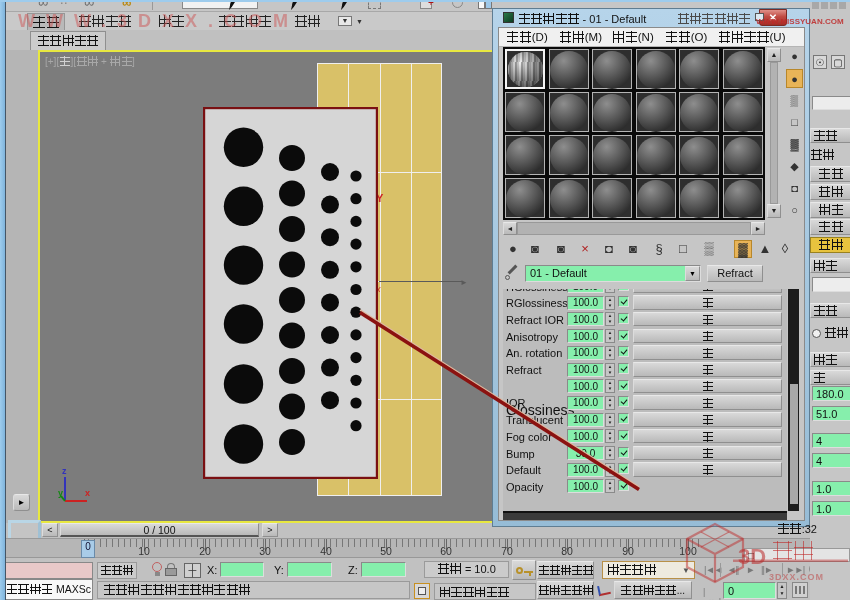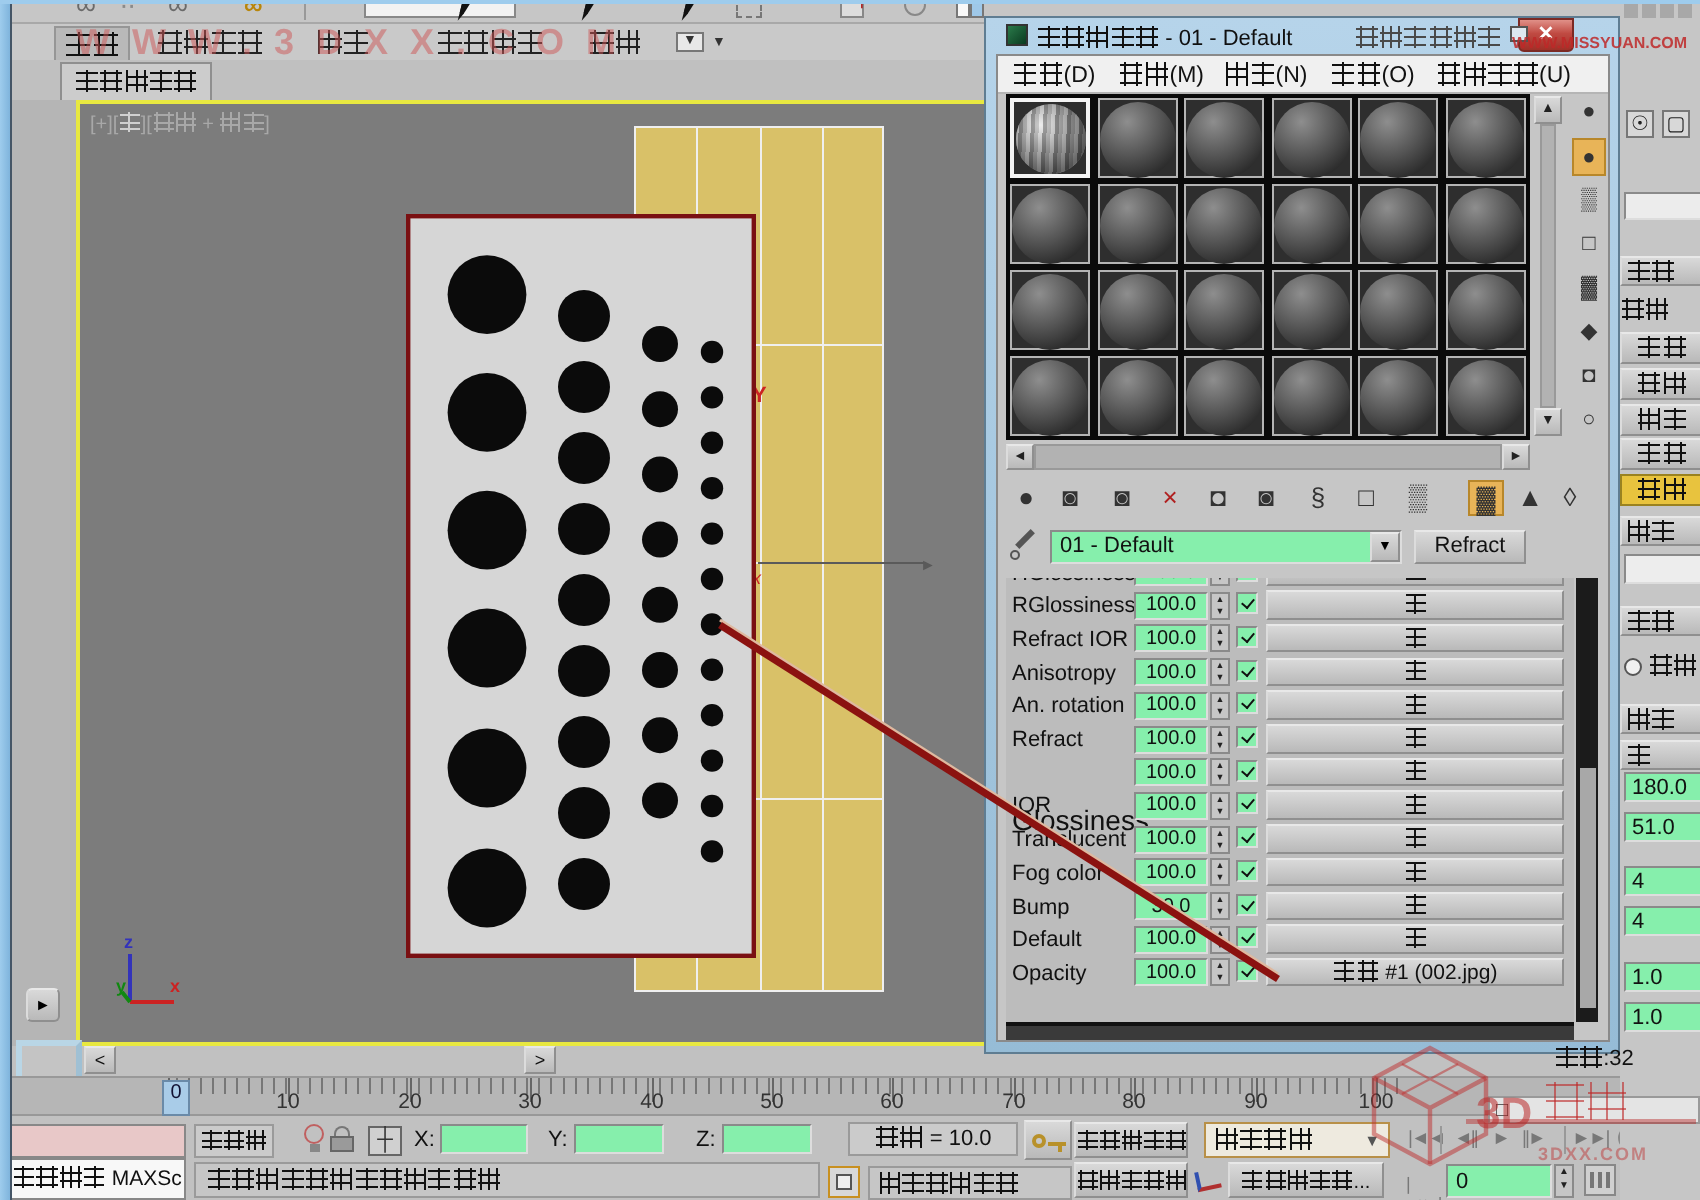--- a/index.html
+++ b/index.html
@@ -49,21 +49,21 @@
 </div>
 <div class="ab" style="left:0;top:12px;width:850px;height:18px;background:#c9c9c9;">
 <div class="ab" style="left:27px;top:1px;width:38px;height:17px;background:#b9b9b9;border:1px solid #969696;border-bottom:none;text-align:center;font-size:12px;color:#111;padding-top:2px;"><i class="c"></i><i class="k"></i></div>
 <div class="ab" style="left:78px;top:3px;font-size:12px;color:#222;"><i class="k"></i><i class="m"></i><i class="c"></i><i class="k"></i></div>
 <div class="ab" style="left:158px;top:3px;font-size:12px;color:#222;"><i class="m"></i><i class="c"></i></div>
 <div class="ab" style="left:218px;top:3px;font-size:12px;color:#222;"><i class="c"></i><i class="k"></i><i class="m"></i><i class="c"></i></div>
 <div class="ab" style="left:294px;top:3px;font-size:12px;color:#222;"><i class="k"></i><i class="m"></i></div>
 <div class="ab" style="left:338px;top:4px;width:14px;height:10px;background:#e8e8e8;border:1px solid #777;font-size:7px;color:#333;text-align:center;line-height:8px;">▼</div>
 <div class="ab" style="left:356px;top:6px;font-size:7px;color:#333;">▼</div>
 </div>
-<div class="ab" style="left:38px;top:11px;font-size:18px;font-weight:bold;letter-spacing:11px;color:rgba(205,85,85,0.5);z-index:50;">WWW.3DXX.COM</div>
+<div class="ab" style="left:18px;top:11px;font-size:18px;font-weight:bold;letter-spacing:11px;color:rgba(205,85,85,0.5);z-index:50;">WWW.3DXX.COM</div>
 <div class="ab" style="left:0;top:30px;width:850px;height:20px;background:#c0c0c0;">
 <div class="ab" style="left:30px;top:1px;width:76px;height:19px;background:#cccccc;border:1px solid #8f8f8f;border-bottom:none;font-size:11px;color:#111;text-align:center;padding-top:3px;"><i class="c"></i><i class="k"></i><i class="m"></i><i class="c"></i><i class="k"></i></div>
 </div>
 <div class="ab" style="left:0;top:50px;width:38px;height:473px;background:#b5b5b5;"></div>
 <div class="ab btn" style="left:13px;top:494px;width:17px;height:17px;border-radius:3px;font-size:8px;color:#000;text-align:center;line-height:15px;">►</div>
 <div class="ab" style="left:38px;top:50px;width:770px;height:473px;background:#7c7c7c;border:2px solid #e8e840;overflow:hidden;">
 <div class="ab" style="left:277px;top:11px;width:125px;height:433px;background:#d9c168;border:1px solid #efefef;">
 <div class="ab" style="left:30.2px;top:0;width:1px;height:100%;background:#efefef;"></div>
 <div class="ab" style="left:61.5px;top:0;width:1px;height:100%;background:#efefef;"></div>
 <div class="ab" style="left:92.8px;top:0;width:1px;height:100%;background:#efefef;"></div>
@@ -331,21 +331,20 @@
 <span class="ab white" style="left:64px;top:1.5px;width:37px;height:14px;font-size:10px;color:#111;text-align:center;padding-top:0.5px;">100.0</span>
 <span class="ab" style="left:102px;top:1.5px;width:10px;height:14px;background:#c6c6c6;border:1px solid #8a8a8a;font-size:4.5px;text-align:center;color:#222;line-height:6px;">▲<br>▼</span>
 <span class="ab white tick" style="left:115px;top:2px;width:11px;height:11px;"></span>
 <span class="ab btn" style="left:130px;top:1px;width:149px;height:14.5px;font-size:10.5px;color:#111;text-align:center;padding-top:0.5px;"><i class="c" style="width:10px;height:10px"></i></span>
 </div>
 <div class="ab" style="left:0;top:188.9px;width:284px;height:16.7px;">
 <span class="ab" style="left:3px;top:3px;font-size:11px;color:#111;">Opacity</span>
 <span class="ab white" style="left:64px;top:1.5px;width:37px;height:14px;font-size:10px;color:#111;text-align:center;padding-top:0.5px;">100.0</span>
 <span class="ab" style="left:102px;top:1.5px;width:10px;height:14px;background:#c6c6c6;border:1px solid #8a8a8a;font-size:4.5px;text-align:center;color:#222;line-height:6px;">▲<br>▼</span>
 <span class="ab white tick" style="left:115px;top:2px;width:11px;height:11px;"></span>
-<span class="ab btn" style="left:130px;top:1px;width:149px;height:14.5px;font-size:10.5px;color:#111;text-align:center;padding-top:0.5px;"><i class="c"></i><i class="k"></i> #1 (002.jpg)</span>
 </div>
 </div>
 <div class="ab" style="left:289px;top:261px;width:11px;height:222px;background:#1b1b1b;">
         <div class="ab" style="left:1.5px;top:95px;width:8px;height:120px;background:#a8a8a8;"></div>
       </div>
 <div class="ab" style="left:4px;top:483px;width:284px;height:9px;background:#3a3a3a;border-top:2px solid #111;"></div>
 </div>
 </div>
 <div class="ab" style="left:810px;top:0;width:40px;height:600px;background:#c6c6c6;z-index:30;">
 <div class="ab" style="left:2px;top:0px;width:36px;height:9px;background:repeating-linear-gradient(90deg,#a8a8a8 0 7px,#c6c6c6 7px 9px);"></div>
@@ -368,20 +367,21 @@
 <div class="ab white" style="left:2px;top:386px;width:40px;height:15px;font-size:11px;color:#111;padding:1px 0 0 3px;">180.0</div>
 <div class="ab white" style="left:2px;top:406px;width:40px;height:15px;font-size:11px;color:#111;padding:1px 0 0 3px;">51.0</div>
 <div class="ab white" style="left:2px;top:433px;width:40px;height:15px;font-size:11px;color:#111;padding:1px 0 0 3px;">4</div>
 <div class="ab white" style="left:2px;top:453px;width:40px;height:15px;font-size:11px;color:#111;padding:1px 0 0 3px;">4</div>
 <div class="ab white" style="left:2px;top:481px;width:40px;height:15px;font-size:11px;color:#111;padding:1px 0 0 3px;">1.0</div>
 <div class="ab white" style="left:2px;top:501px;width:40px;height:15px;font-size:11px;color:#111;padding:1px 0 0 3px;">1.0</div>
 </div>
 <div class="ab" style="left:777px;top:523px;font-size:11px;color:#111;z-index:45;"><i class="c"></i><i class="k"></i>:32</div>
 <div class="ab" style="left:6px;top:523px;width:844px;height:15px;background:#c1c1c1;">
 <div class="ab btn" style="left:36px;top:0px;width:16px;height:14px;font-size:9px;text-align:center;line-height:13px;color:#111;">&lt;</div>
+<div class="ab btn" style="left:54px;top:0px;width:199px;height:14px;font-size:10.5px;text-align:center;color:#111;border-bottom:2px solid #555;">0 / 100</div>
 <div class="ab btn" style="left:256px;top:0px;width:16px;height:14px;font-size:9px;text-align:center;line-height:13px;color:#111;">&gt;</div>
 </div>
 <div class="ab" style="left:8px;top:520px;width:33px;height:26px;background:#c4c4c4;border:3px solid #b9d6e6;border-right-color:#9fc0d4;"></div>
 <div class="ab" style="left:6px;top:538px;width:844px;height:20px;background:#b6b6b6;border-top:1px solid #999;border-bottom:1px solid #989898;">
 <div class="ab" style="left:82px;top:0;width:614px;height:8px;background:repeating-linear-gradient(90deg,#777 0 1px,transparent 1px 6.04px);"></div>
 <div class="ab" style="left:78px;top:0;width:1px;height:12px;background:#666;"></div>
 <div class="ab" style="left:63px;top:6px;width:30px;text-align:center;font-size:10.5px;color:#333;">0</div>
 <div class="ab" style="left:138px;top:0;width:1px;height:12px;background:#666;"></div>
 <div class="ab" style="left:123px;top:6px;width:30px;text-align:center;font-size:10.5px;color:#333;">10</div>
 <div class="ab" style="left:199px;top:0;width:1px;height:12px;background:#666;"></div>

